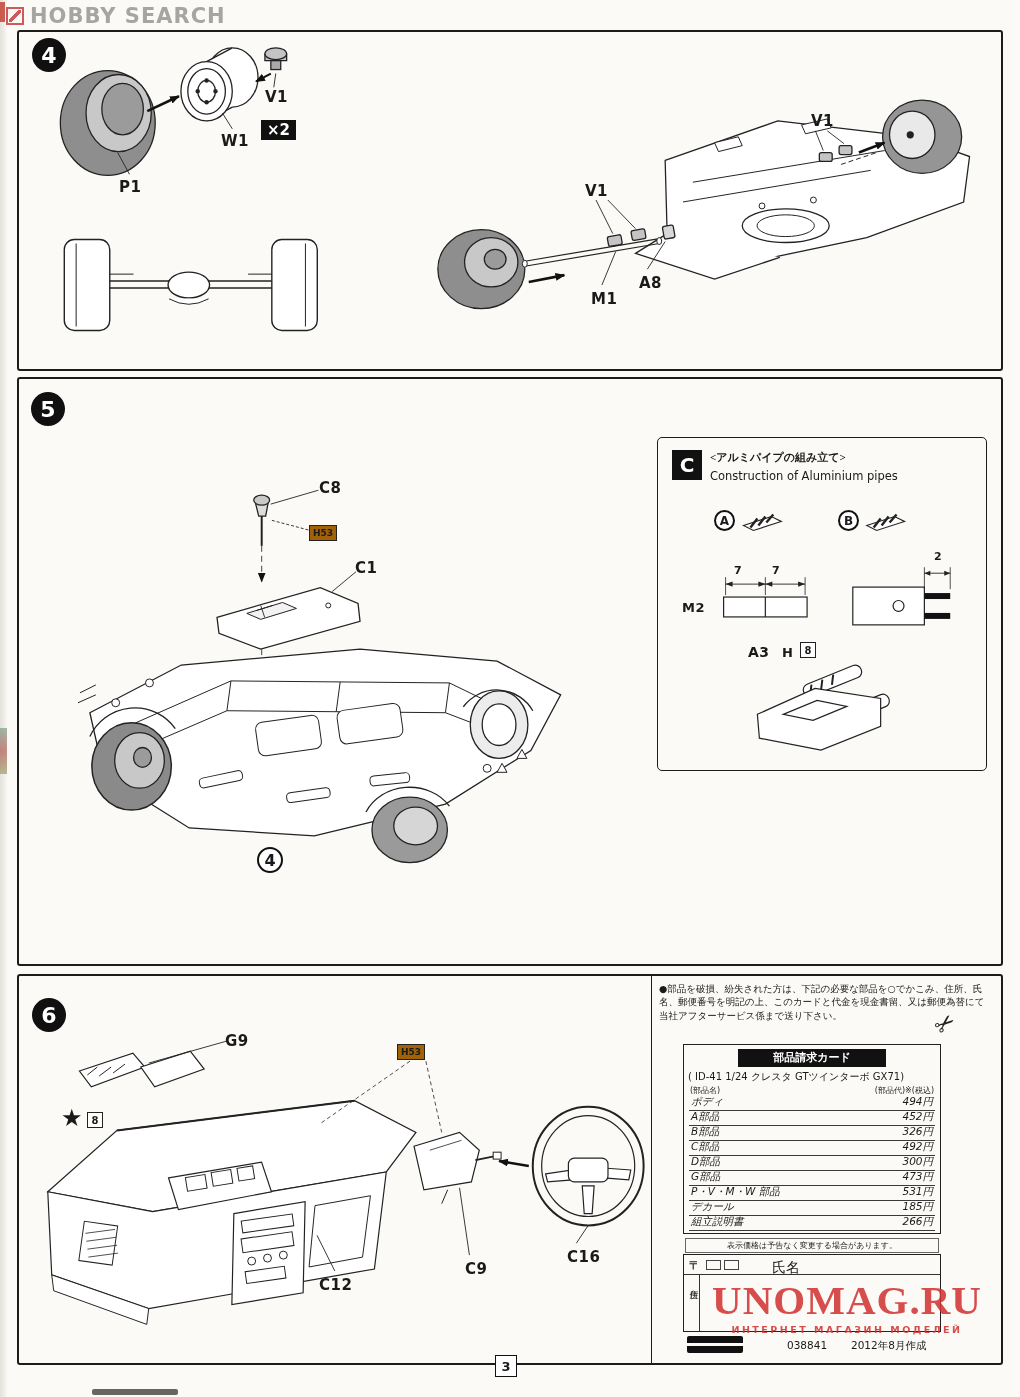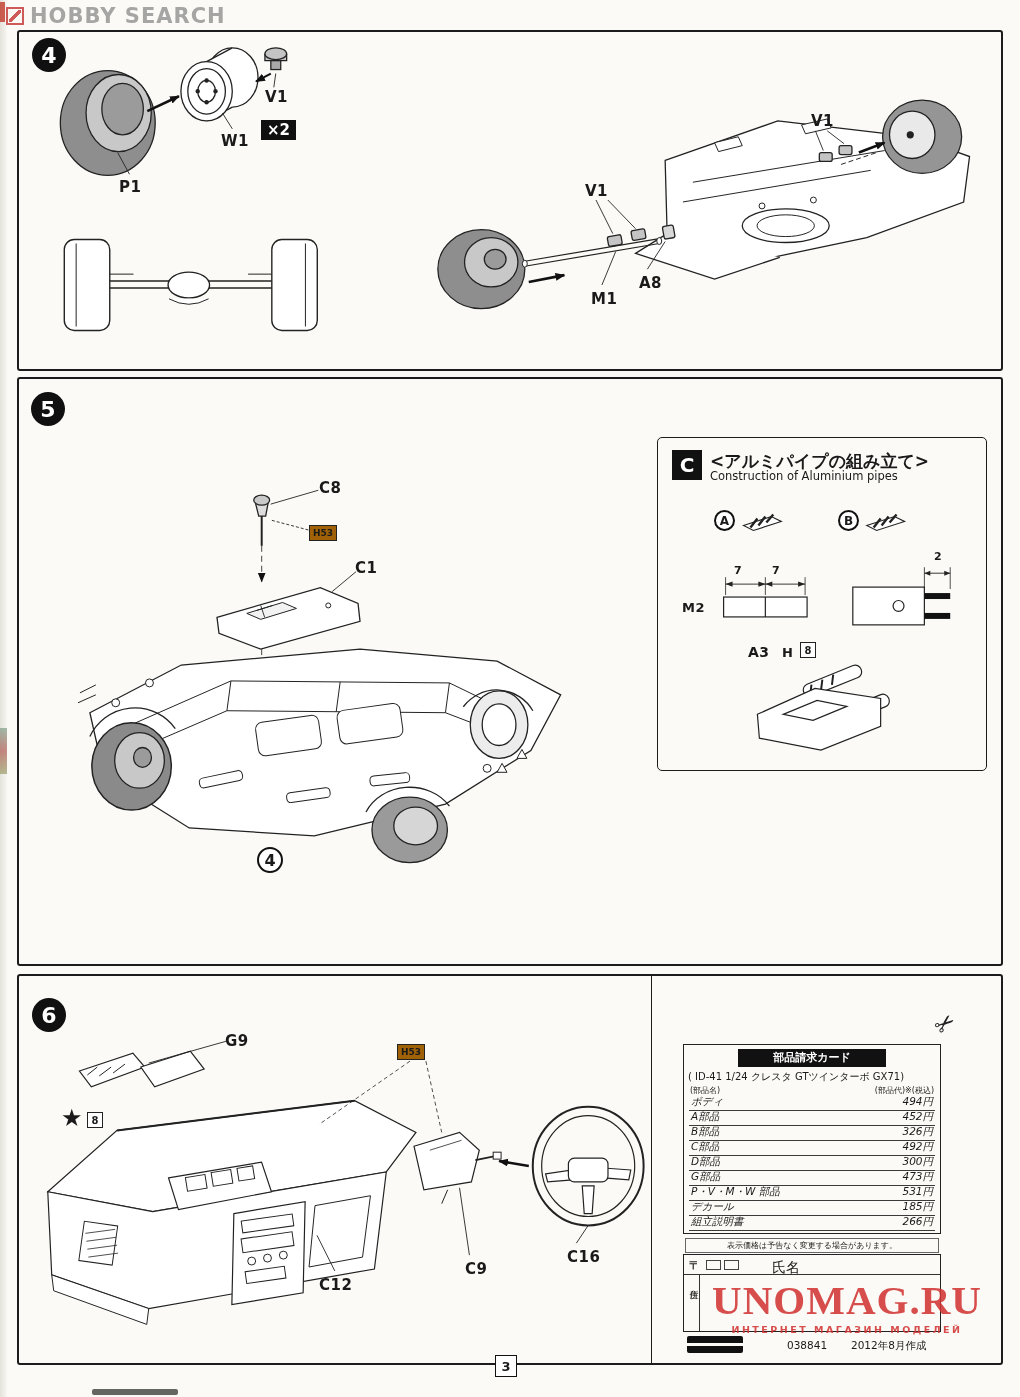--- a/index.html
+++ b/index.html
@@ -15,21 +15,21 @@
   .callout { position:absolute; width:26px; height:26px; border:2px solid #111; border-radius:50%; background:#fff;
              font-size:16px; font-weight:bold; display:flex; align-items:center; justify-content:center; }
   .circ { position:absolute; width:21px; height:21px; border:2px solid #111; border-radius:50%; background:#fff;
           font-size:12px; font-weight:bold; display:flex; align-items:center; justify-content:center; }
   .mini-box { position:absolute; width:16px; height:16px; border:1.3px solid #222; background:#fff; font-size:10px;
               font-weight:bold; display:flex; align-items:center; justify-content:center; }
   .dim { position:absolute; font-size:11px; font-weight:bold; }
   .boxc { position:absolute; border:1.6px solid #1c1c1c; border-radius:5px; }
   .letter-box { position:absolute; width:30px; height:30px; background:#111; color:#fff; font-size:20px; font-weight:bold;
                 display:flex; align-items:center; justify-content:center; }
-  .boxc-title { position:absolute; font-size:17px; font-weight:bold; white-space:nowrap; }
+  .boxc-title { position:absolute; font-size:11px; font-weight:bold; white-space:nowrap;font-family:Liberation Serif, serif; }
   .boxc-sub { position:absolute; font-size:11.5px; white-space:nowrap; }
   .star-mark { position:absolute; font-size:24px; line-height:1; }
   .service-note { position:absolute; font-size:9.5px; line-height:1.4; }
   .scissors { position:absolute; font-size:24px; transform:rotate(-40deg); color:#222; }
   .vdivider { position:absolute; border-left:1.5px solid #1c1c1c; }
   .card { position:absolute; border:1.3px solid #222; }
   .card-title { width:148px; margin:4px auto 0; background:#111; color:#fff; font-size:11px; font-weight:bold;
                 text-align:center; padding:1px 14px 2px; }
   .card-kit { font-size:10px; margin:3px 4px 0; white-space:nowrap; }
   .card-cols { display:flex; justify-content:space-between; font-size:8px; padding:1px 6px 0; color:#222; }
@@ -387,20 +387,21 @@
     <span class="step-circle" style="left:13px; top:22px;">6</span>
     <span class="part-label" style="left:206px; top:56px;">G9</span>
     <span class="star-mark" style="left:42px; top:130px;">★</span>
     <span class="mini-box" style="left:68px; top:136px;">8</span>
     <span class="tag" style="left:378px; top:68px;">H53</span>
     <span class="part-label" style="left:446px; top:284px;">C9</span>
     <span class="part-label" style="left:548px; top:272px;">C16</span>
     <span class="part-label" style="left:300px; top:300px;">C12</span>
 
     <div class="vdivider" style="left:632px; top:0; height:100%;"></div>
+    <div class="service-note" style="left:640px; top:6px; width:334px;">●部品を破損、紛失された方は、下記の必要な部品を○でかこみ、住所、氏名、郵便番号を明記の上、このカードと代金を現金書留、又は郵便為替にて当社アフターサービス係まで送り下さい。</div>
     <span class="scissors" style="left:916px; top:34px;">✂</span>
 
     <div class="card" style="left:664px; top:68px; width:258px; height:190px;">
       <div class="card-title">部品請求カード</div>
       <div class="card-kit">( ID-41  1/24 クレスタ GTツインターボ GX71)</div>
       <div class="card-cols">
         <span>(部品名)</span>
         <span>(部品代)※(税込)</span>
       </div>
       <div class="card-row">

